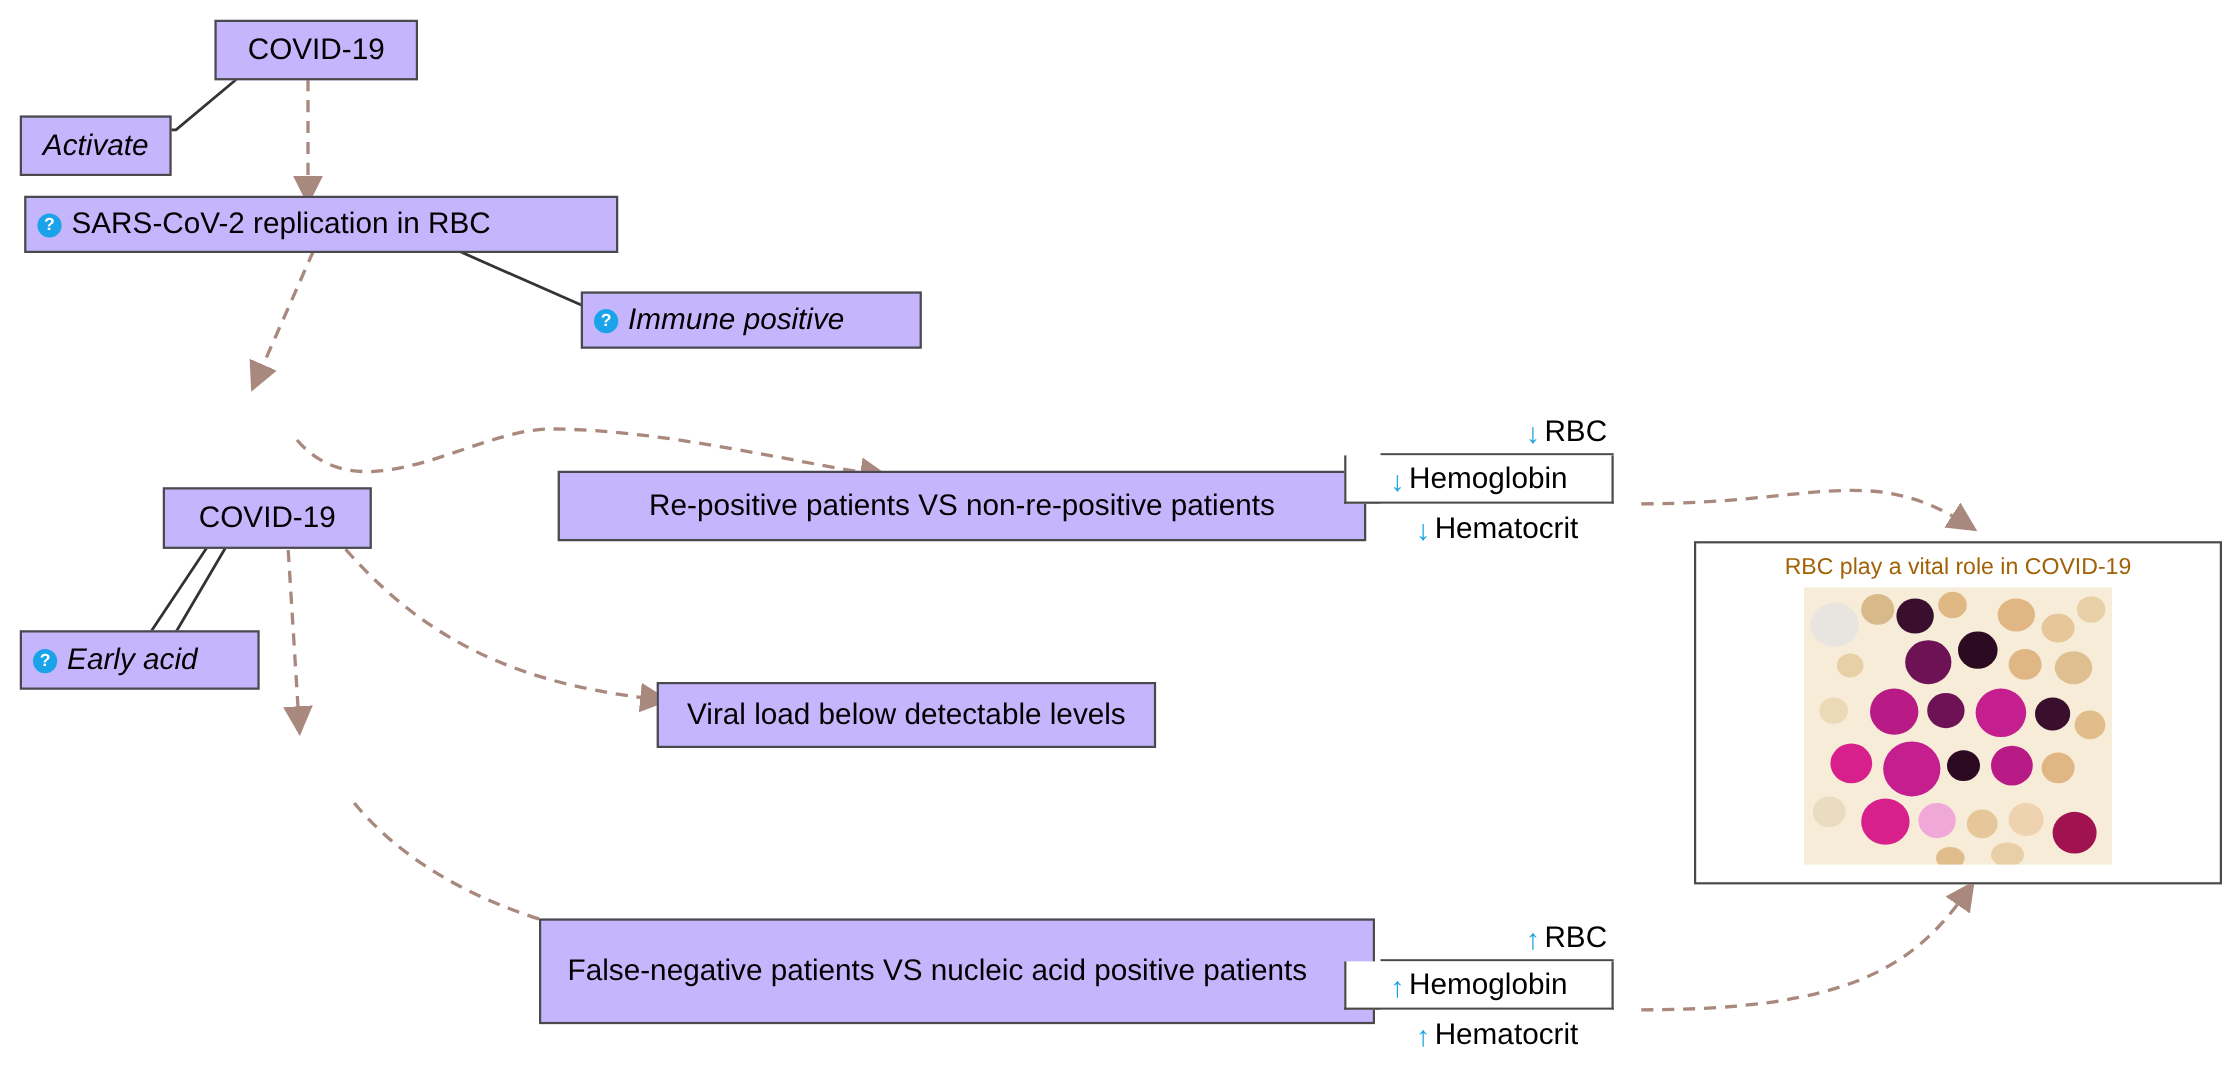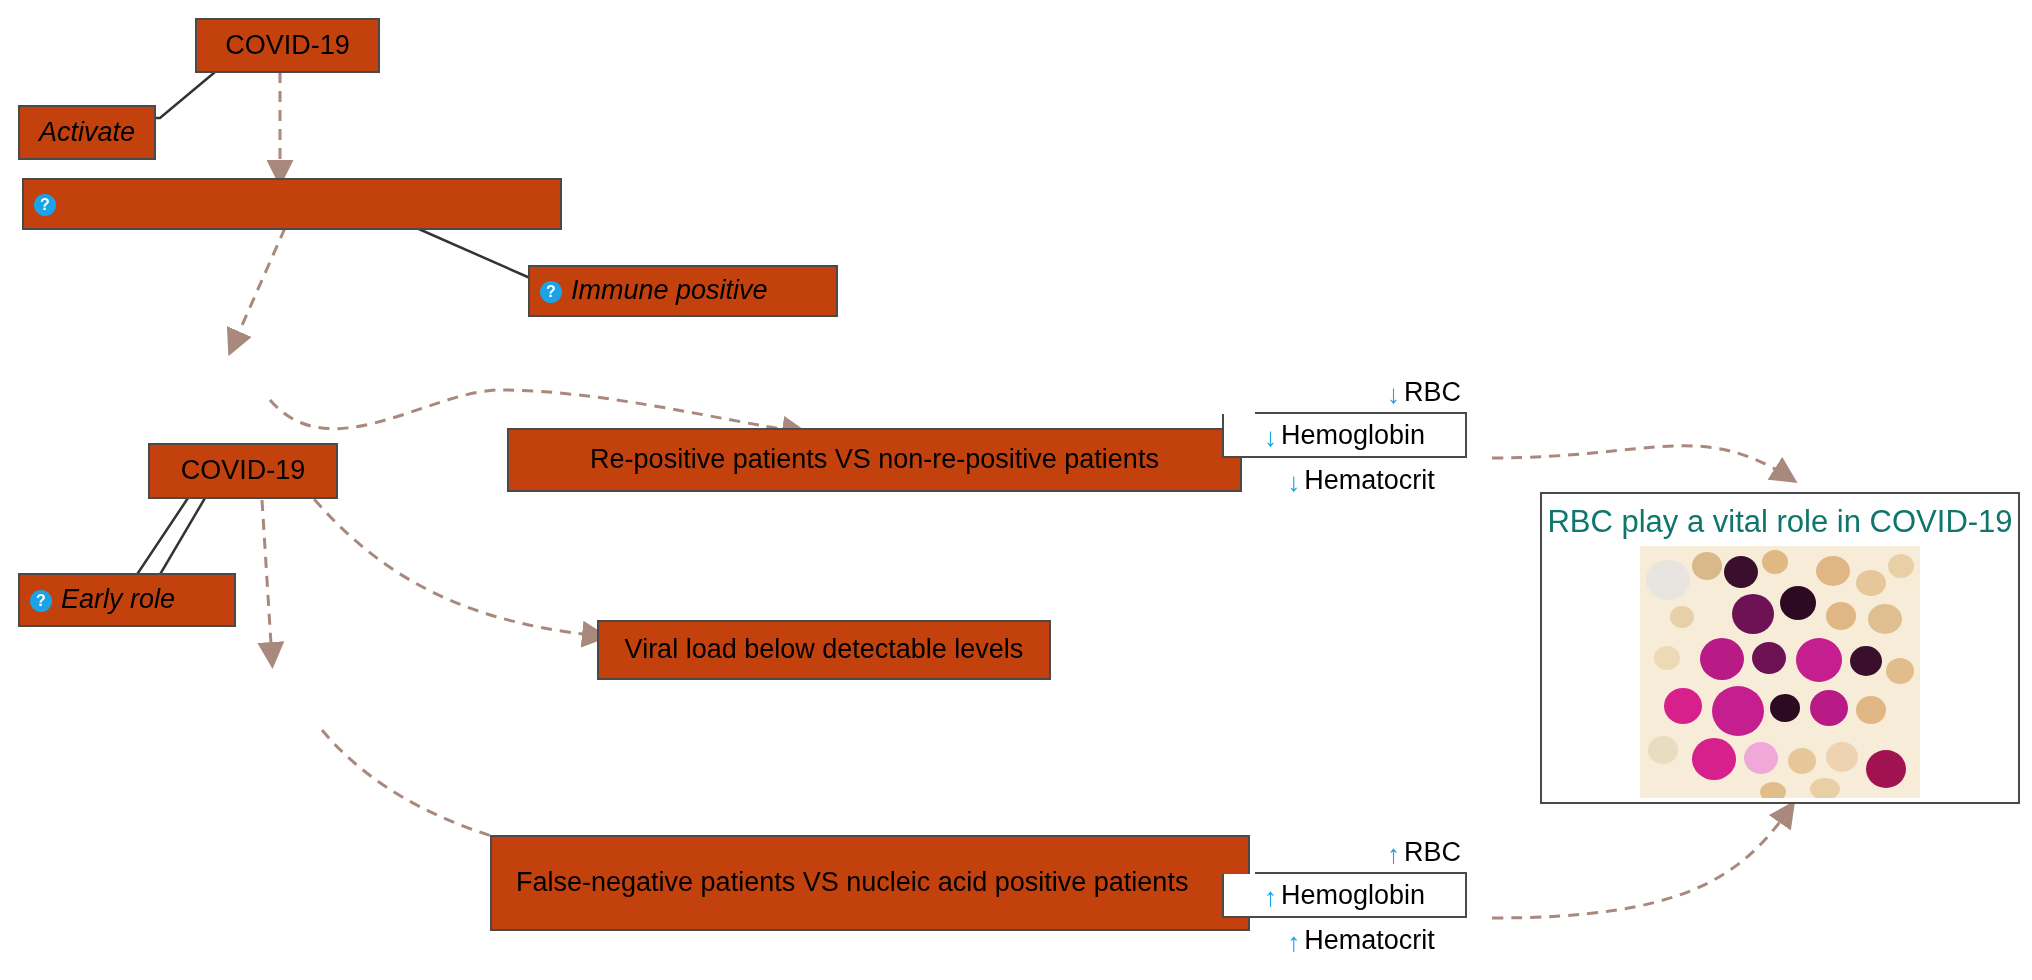--- a/index.html
+++ b/index.html
@@ -14,21 +14,21 @@
     position: relative;
     width: 2032px;
     height: 980px;
     background: #ffffff;
     overflow: hidden;
   }
   .node {
     position: absolute;
     box-sizing: border-box;
     border: 2px solid #4a4a4a;
-    background: #c2410c;
+    background: #c4b5fd;
     color: #000000;
     display: flex;
     align-items: center;
     justify-content: center;
     text-align: center;
     font-size: 27px;
     line-height: 1.25;
     padding: 4px 10px;
     z-index: 3;
   }
@@ -94,22 +94,22 @@
     position: absolute;
     box-sizing: border-box;
     border: 2px solid #4a4a4a;
     background: #ffffff;
     z-index: 3;
     display: flex;
     flex-direction: column;
     align-items: center;
   }
   .img-title {
-    font-size: 31px;
-    color: #0f766e;
+    font-size: 21px;
+    color: #a16207;
     margin-top: 10px;
     margin-bottom: 6px;
     text-align: left;
   }
   .blood-smear {
     width: 280px;
     height: 252px;
     position: relative;
     overflow: hidden;
     background: #f7ecd8;
@@ -167,35 +167,36 @@
   <div class="node" style="left:195px; top:18px; width:185px; height:55px;">
     <span>COVID-19</span>
   </div>
 
   <div class="node italic" style="left:18px; top:105px; width:138px; height:55px;">
     <span>Activate</span>
   </div>
 
   <div class="node left" style="left:22px; top:178px; width:540px; height:52px;">
     <span class="q-icon">?</span>
+    <span>SARS-CoV-2 replication in RBC</span>
   </div>
 
   <div class="node left italic" style="left:528px; top:265px; width:310px; height:52px;">
     <span class="q-icon">?</span>
     <span>Immune positive</span>
   </div>
 
 
   <div class="node" style="left:148px; top:443px; width:190px; height:56px;">
     <span>COVID-19</span>
   </div>
 
   <div class="node left italic" style="left:18px; top:573px; width:218px; height:54px;">
     <span class="q-icon">?</span>
-    <span>Early role</span>
+    <span>Early acid</span>
   </div>
 
 
   <div class="node" style="left:487px; top:428px; width:735px; height:64px;margin-left:20px;">
     <span>Re-positive patients VS non-re-positive patients</span>
   </div>
 
   <div class="metric top" style="left:1255px; top:372px; width:212px; height:42px;">
     <span class="arrow-icon">↓</span>
     <span>RBC</span>

